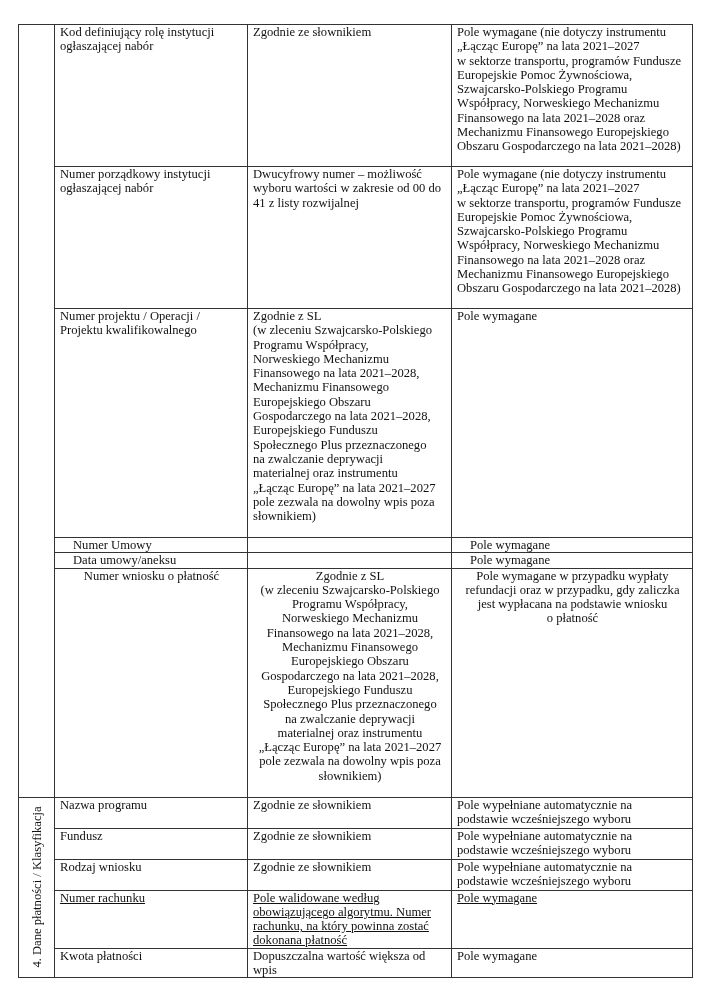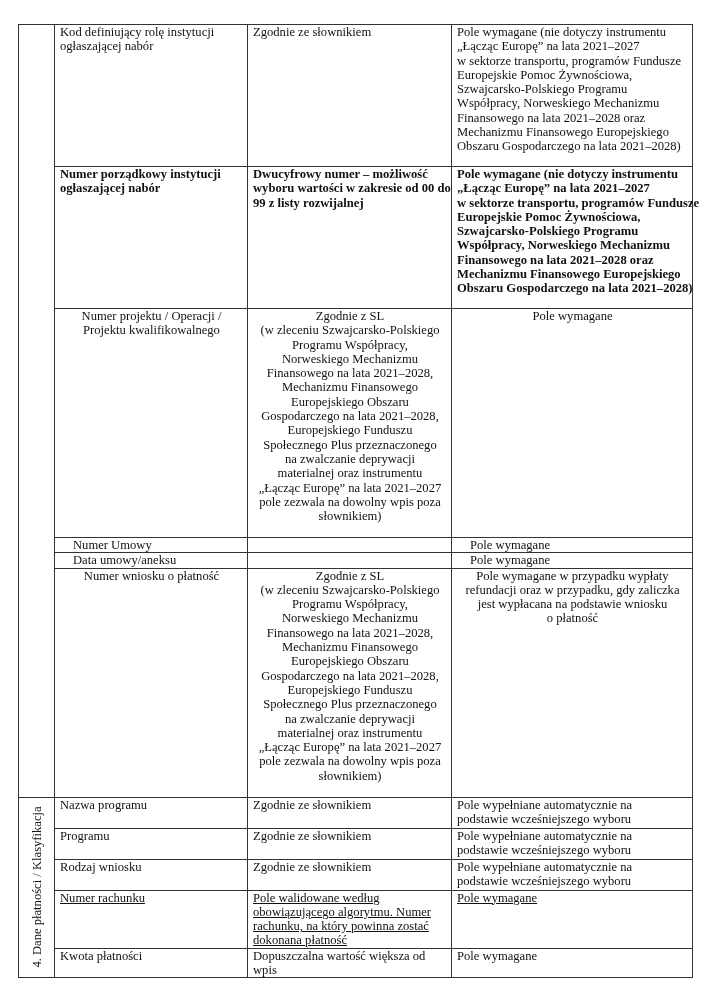--- a/index.html
+++ b/index.html
@@ -8,22 +8,22 @@
   table.doc { position: absolute; left: 18px; top: 24px; border-collapse: collapse;
               table-layout: fixed; width: 674px; }
   table.doc td { border: 1px solid #333; vertical-align: top; padding: 0 4px 0 5px;
                  font-size: 12.6px; line-height: 14.3px; word-wrap: break-word; }
   col.c0 { width: 36px; } col.c1 { width: 193px; } col.c2 { width: 204px; } col.c3 { width: 241px; }
   td.section { padding: 0; position: relative; vertical-align: middle; }
   .vlabel { position: absolute; left: 50%; top: 50%; white-space: nowrap;
             transform: translate(-50%, -50%) rotate(-90deg); font-size: 12.6px; line-height: 14px; }
   .ln { display: block; white-space: nowrap; }
   tr.r-kod td { height: 141px; }
-  tr.r-nr td { height: 141px; font-weight: bold; }
-  tr.r-proj td { height: 228px; text-align: center; }
+  tr.r-nr td { height: 141px; }
+  tr.r-proj td { height: 228px; }
   tr.r-um td, tr.r-data td { height: 14px; padding-left: 18px; }
   tr.r-wn td { height: 228px; text-align: center; }
   tr.r-short td { height: 30px; }
   tr.r-rach td { height: 56px; text-decoration: underline; }
   tr.r-kw td { height: 28px; border-radius: 11px; }
 </style>
 </head>
 <body>
 
 <table class="doc">
@@ -58,21 +58,21 @@
         </td>
     </tr>
     <tr class="r-nr">
       <td>
           <span class="ln">Numer porządkowy instytucji</span>
           <span class="ln">ogłaszającej nabór</span>
         </td>
       <td>
           <span class="ln">Dwucyfrowy numer – możliwość</span>
           <span class="ln">wyboru wartości w zakresie od 00 do</span>
-          <span class="ln">99 z listy rozwijalnej</span>
+          <span class="ln">41 z listy rozwijalnej</span>
         </td>
       <td>
           <span class="ln">Pole wymagane (nie dotyczy instrumentu</span>
           <span class="ln">„Łącząc Europę” na lata 2021–2027</span>
           <span class="ln">w sektorze transportu, programów Fundusze</span>
           <span class="ln">Europejskie Pomoc Żywnościowa,</span>
           <span class="ln">Szwajcarsko-Polskiego Programu</span>
           <span class="ln">Współpracy, Norweskiego Mechanizmu</span>
           <span class="ln">Finansowego na lata 2021–2028 oraz</span>
           <span class="ln">Mechanizmu Finansowego Europejskiego</span>
@@ -161,21 +161,21 @@
       <td>
           <span class="ln">Zgodnie ze słownikiem</span>
         </td>
       <td>
           <span class="ln">Pole wypełniane automatycznie na</span>
           <span class="ln">podstawie wcześniejszego wyboru</span>
         </td>
     </tr>
     <tr class="r-short">
       <td>
-          <span class="ln">Programu</span>
+          <span class="ln">Fundusz</span>
         </td>
       <td>
           <span class="ln">Zgodnie ze słownikiem</span>
         </td>
       <td>
           <span class="ln">Pole wypełniane automatycznie na</span>
           <span class="ln">podstawie wcześniejszego wyboru</span>
         </td>
     </tr>
     <tr class="r-short">

